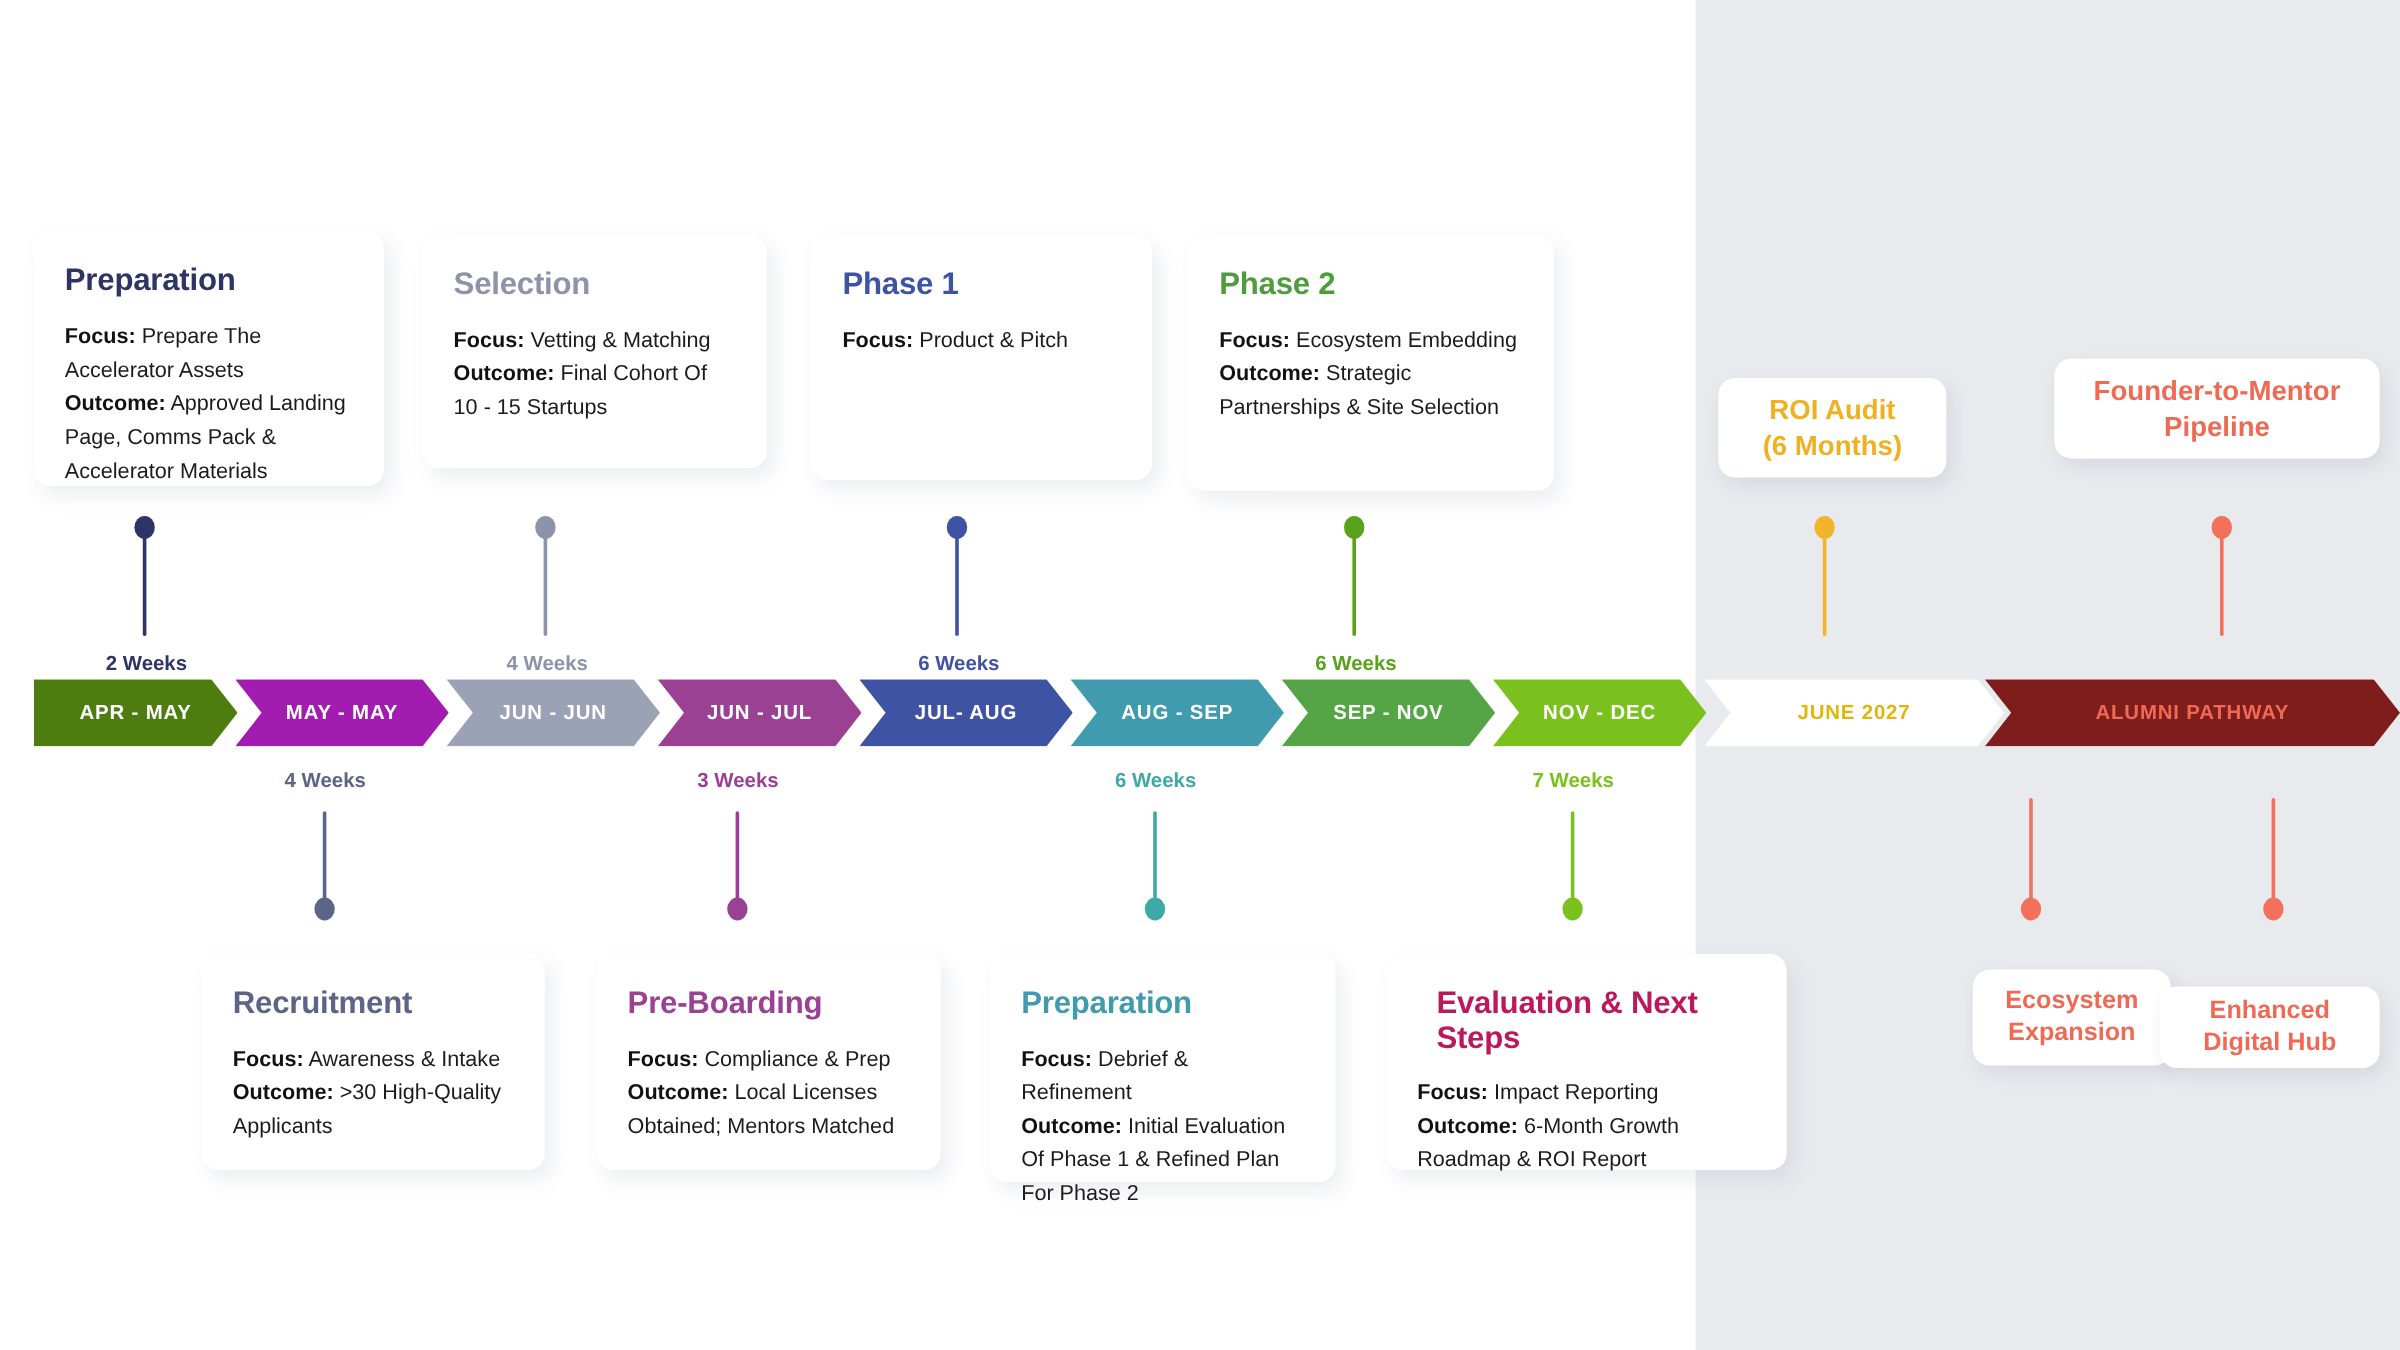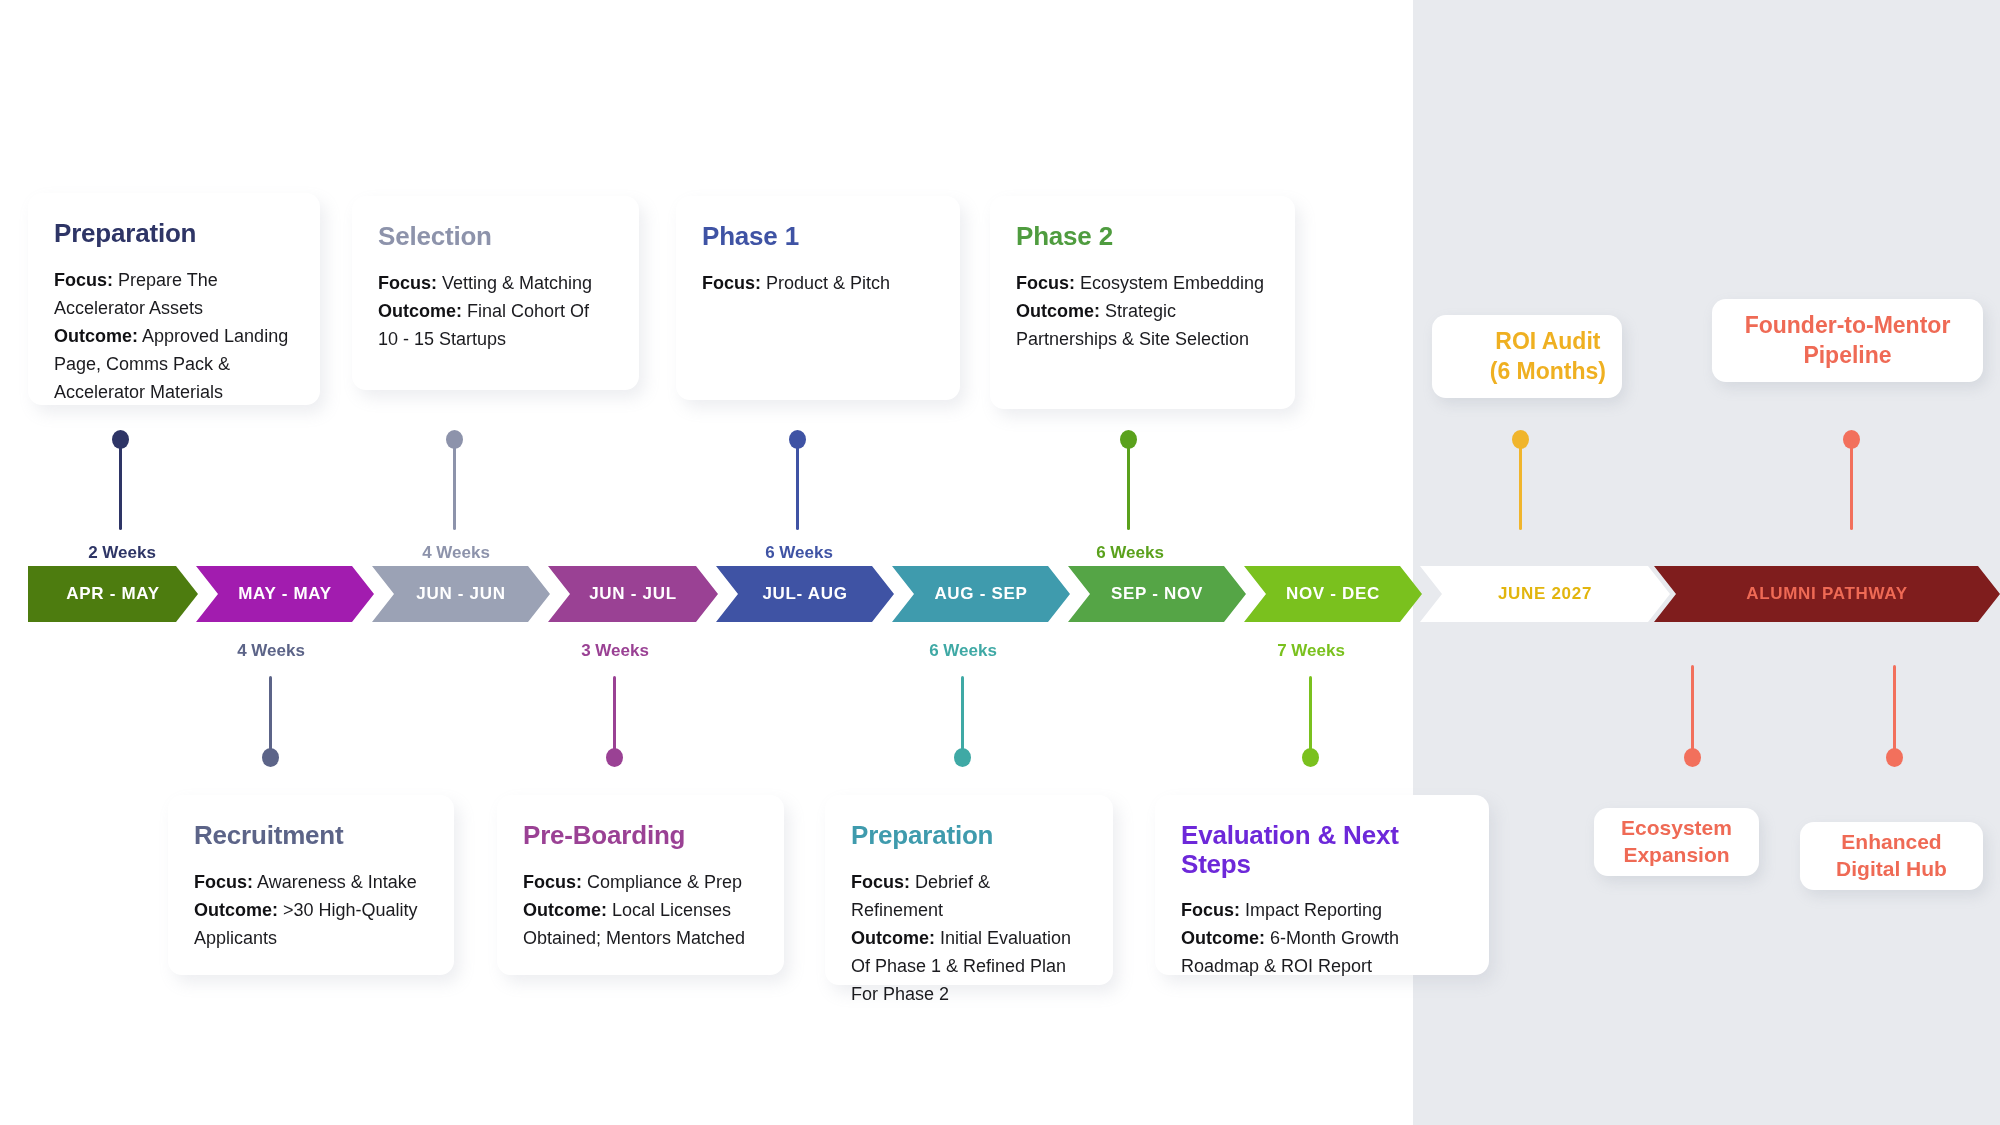--- a/index.html
+++ b/index.html
@@ -112,21 +112,21 @@
     <div class="card-line">
       <b>Focus:</b>
       <span>Ecosystem Embedding</span>
     </div>
     <div class="card-line">
       <b>Outcome:</b>
       <span>Strategic Partnerships &amp; Site Selection</span>
     </div>
   </div>
 
-  <div class="pill" style="left: 1432px; top: 315px; width: 190px; height: 83px; font-size: 23px; color: rgb(239, 176, 33); justify-content: flex-end;">
+  <div class="pill" style="left: 1432px; top: 315px; width: 190px; height: 83px; font-size: 23px; color: rgb(239, 176, 33);">
     <div>
       <div>ROI Audit</div>
       <div>(6 Months)</div>
     </div>
   </div>
 
   <div class="pill" style="left: 1712px; top: 299px; width: 271px; height: 83px; font-size: 23px; color: rgb(239, 106, 85);">
     <div>
       <div>Founder-to-Mentor</div>
       <div>Pipeline</div>
@@ -218,32 +218,32 @@
       <b>Focus:</b>
       <span>Debrief &amp; Refinement</span>
     </div>
     <div class="card-line">
       <b>Outcome:</b>
       <span>Initial Evaluation Of Phase 1 &amp; Refined Plan For Phase 2</span>
     </div>
   </div>
 
   <div class="card" style="left:1155px; top:795px; width:334px; height:180px;">
-    <div class="card-title" style="color: #6d28d9;">Evaluation &amp; Next Steps</div>
+    <div class="card-title" style="color: #be185d; margin-left: 16px;">Evaluation &amp; Next Steps</div>
     <div class="card-line">
       <b>Focus:</b>
       <span>Impact Reporting</span>
     </div>
     <div class="card-line">
       <b>Outcome:</b>
       <span>6-Month Growth Roadmap &amp; ROI Report</span>
     </div>
   </div>
 
-  <div class="pill" style="left: 1594px; top: 808px; width: 165px; height: 68px; font-size: 21px; color: rgb(239, 106, 85);">
+  <div class="pill" style="left: 1644px; top: 808px; width: 165px; height: 80px; font-size: 21px; color: rgb(239, 106, 85);">
     <div>
       <div>Ecosystem</div>
       <div>Expansion</div>
     </div>
   </div>
 
   <div class="pill" style="left: 1800px; top: 808px; width: 183px; height: 68px; font-size: 21px; color: rgb(239, 106, 85); margin-top: 14px;">
     <div>
       <div>Enhanced</div>
       <div>Digital Hub</div>

